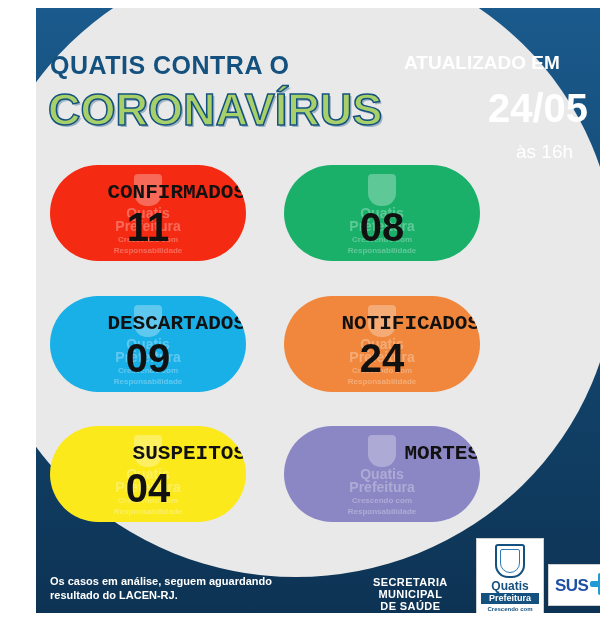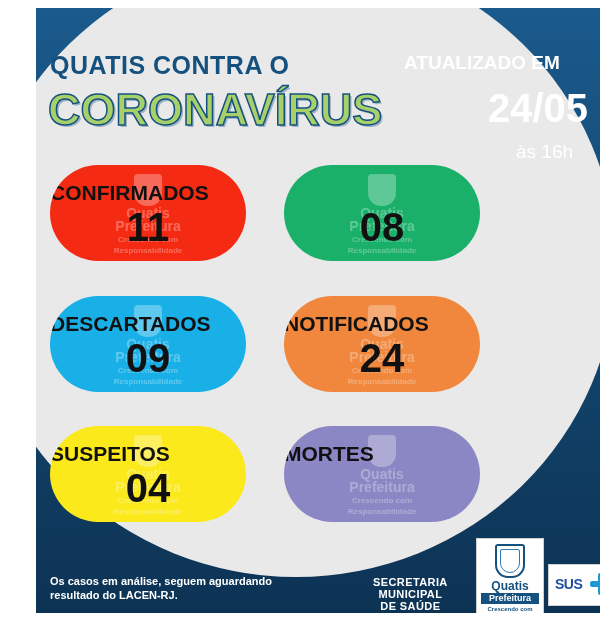--- a/index.html
+++ b/index.html
@@ -126,25 +126,26 @@
     font-weight: bold;
     color: #ffffff;
     line-height: 9px;
     margin-top: 2px;
   }
   .card .c-label {
     position: absolute;
     top: 16px;
     left: 0;
     right: 0;
-    text-align: left;
+    text-align: right;
     font-size: 21px;
     font-weight: bold;
     color: #111111;
     z-index: 2;
+    font-family: Liberation Mono, monospace;
   }
   .card .c-value {
     position: absolute;
     top: 40px;
     left: 0;
     right: 0;
     text-align: center;
     font-size: 40px;
     font-weight: bold;
     color: #111111;
@@ -227,21 +228,21 @@
     top: 556px;
     width: 70px;
     height: 40px;
     background: #ffffff;
     border: 1px solid #d0d0d0;
   }
   .logo-sus .sus-txt {
     position: absolute;
     left: 6px;
     top: 11px;
-    font-size: 14px;
+    font-size: 17px;
     font-weight: bold;
     color: #1f4fa3;
     letter-spacing: -0.5px;
   }
   .logo-sus .cross {
     position: absolute;
     right: 7px;
     top: 8px;
     width: 22px;
     height: 22px;

